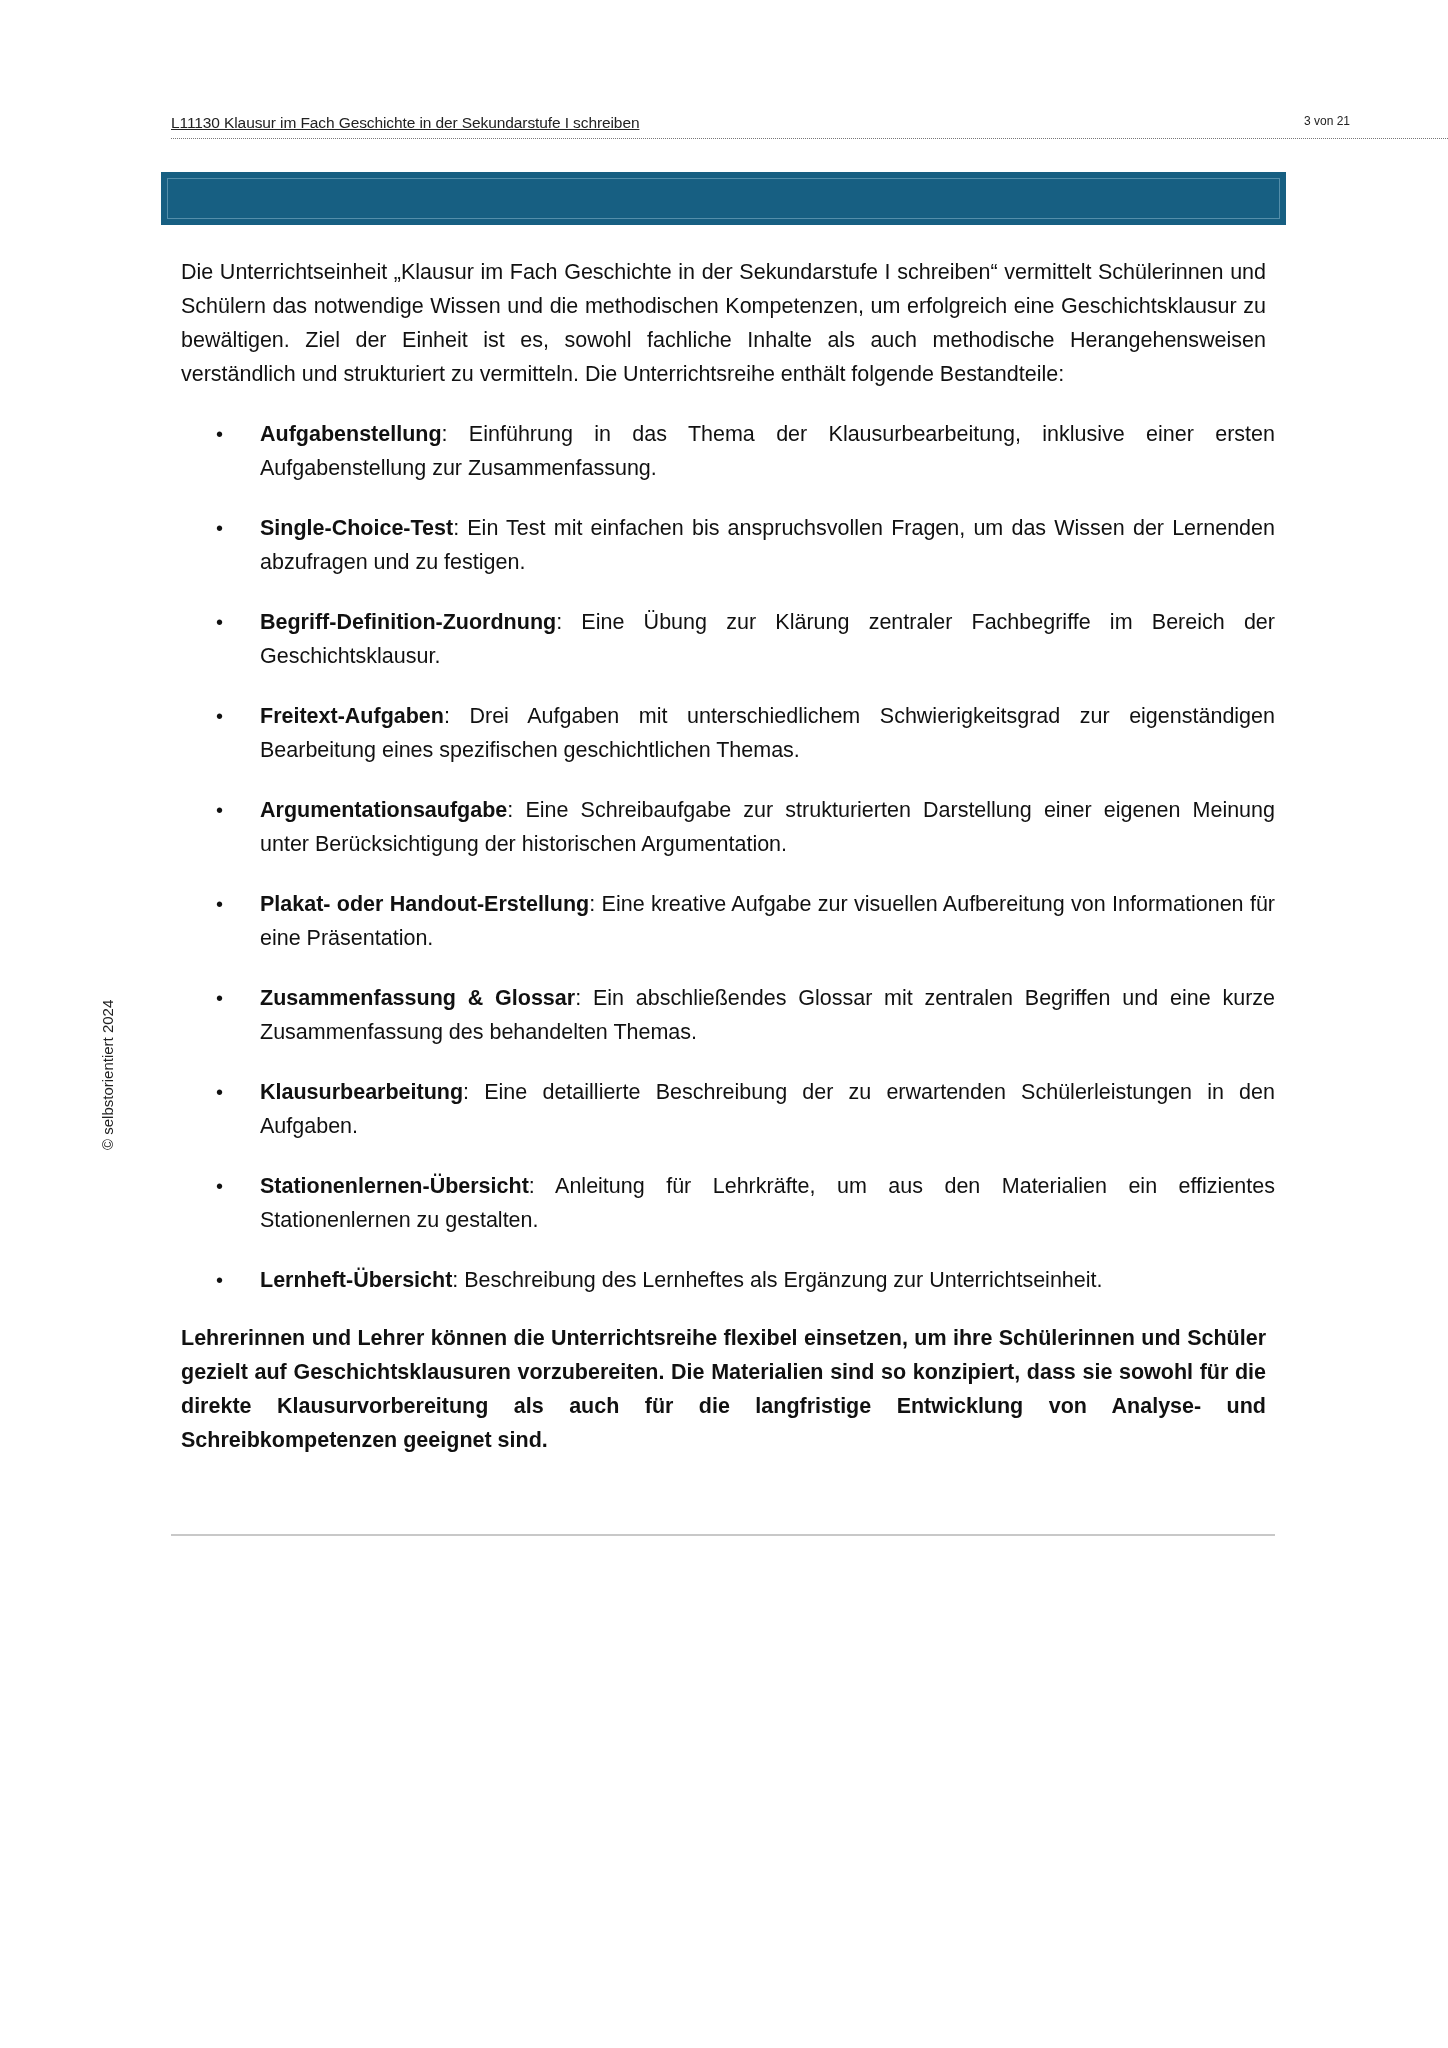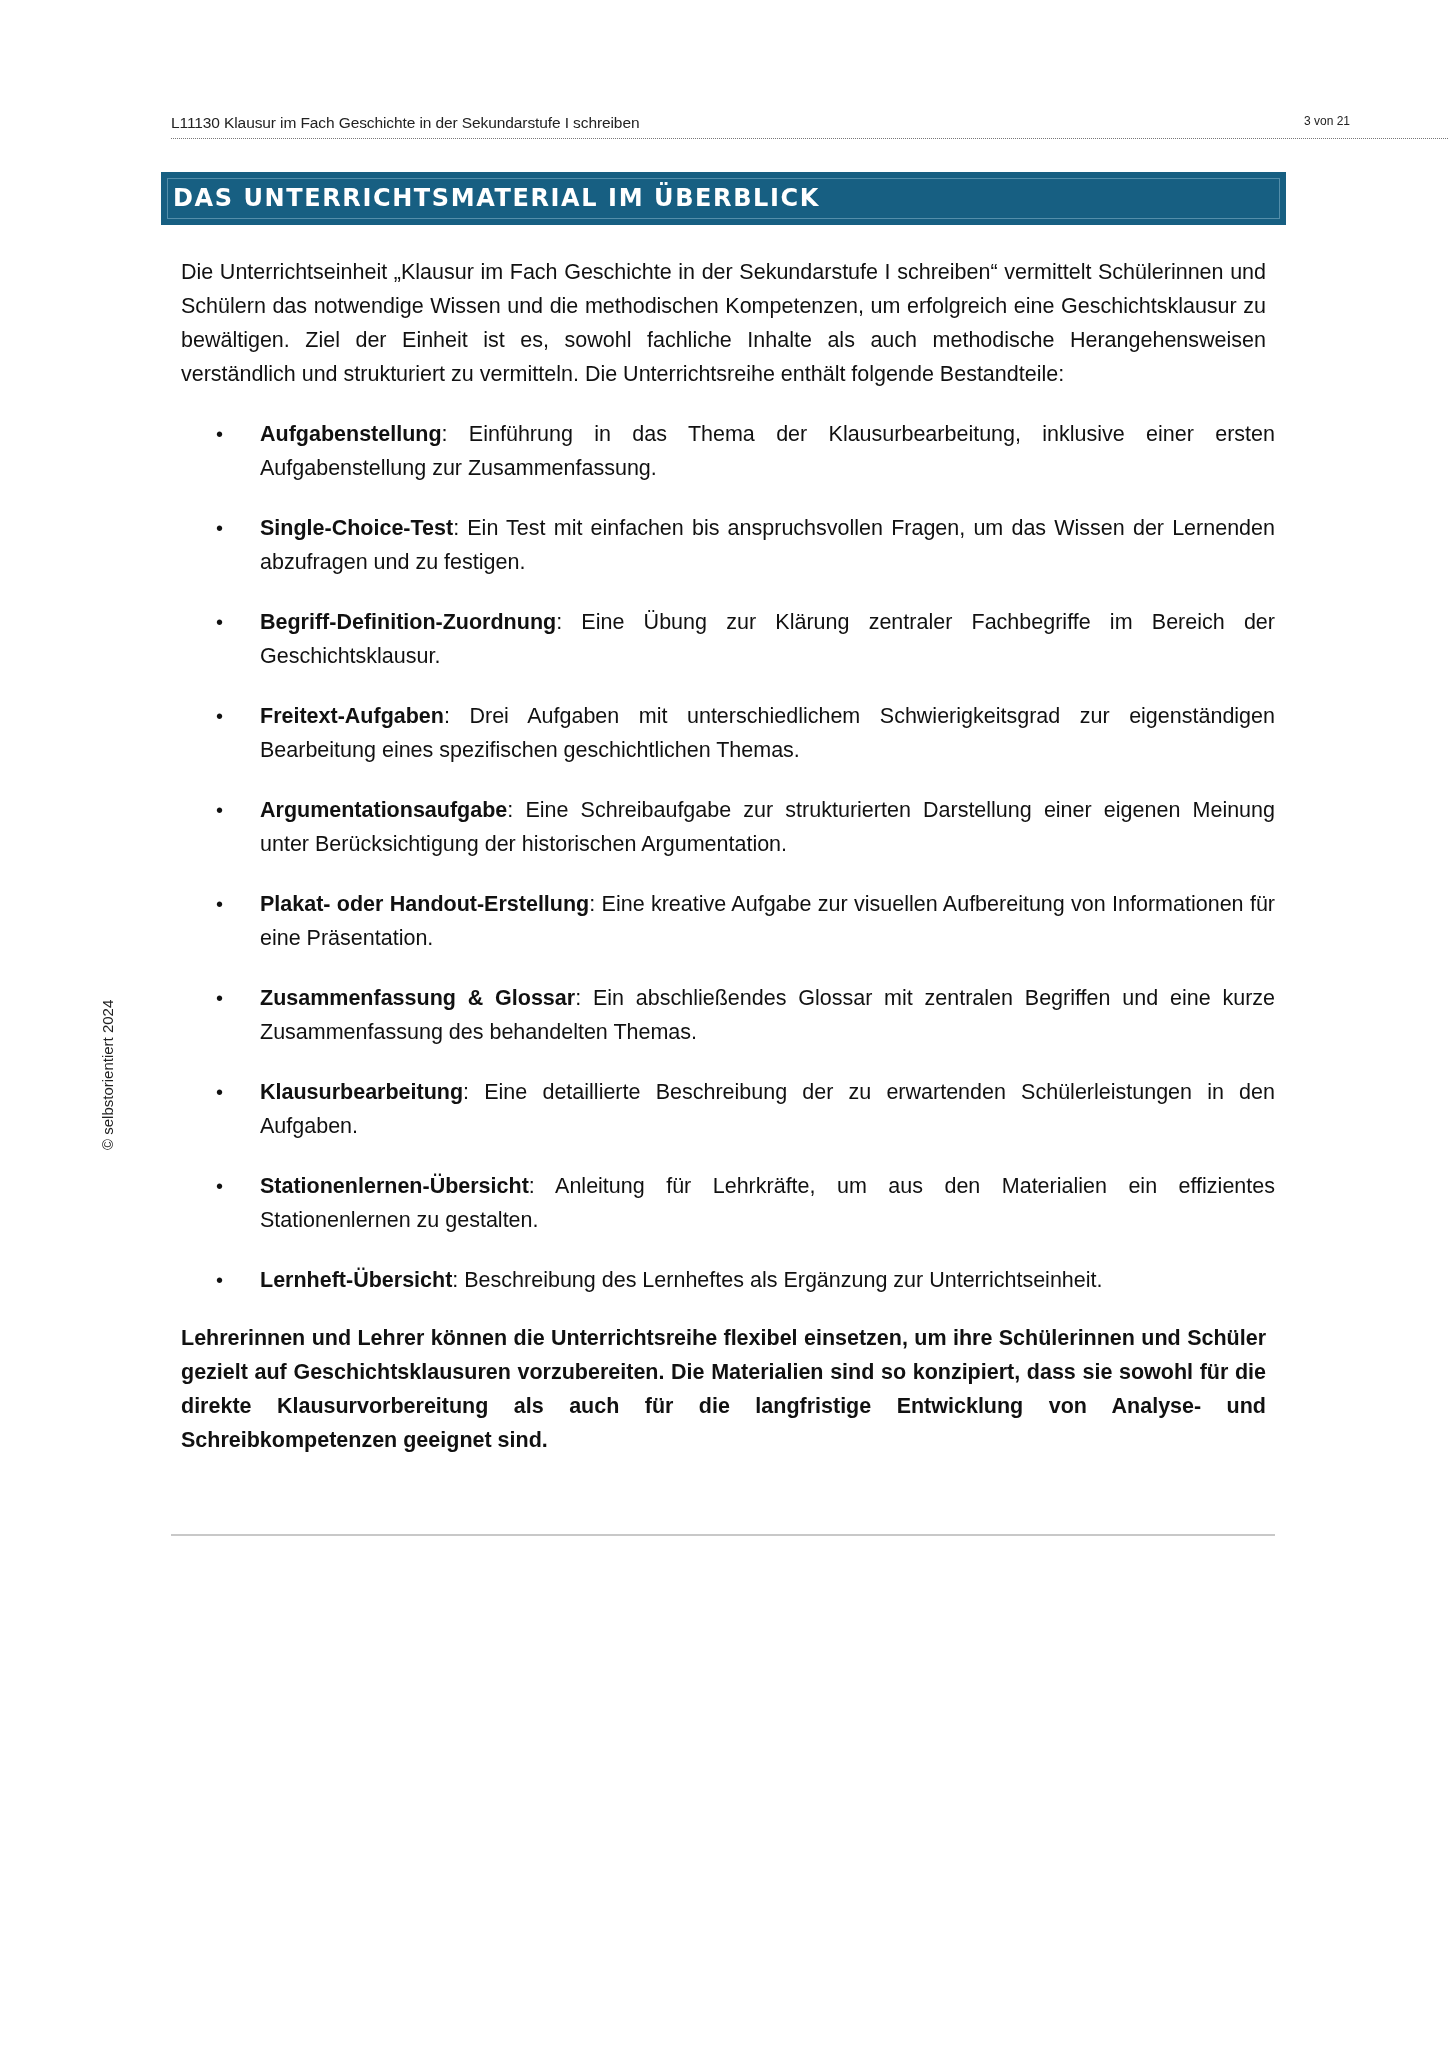--- a/index.html
+++ b/index.html
@@ -1,19 +1,19 @@
 <!DOCTYPE html>
 <html><head>
 <meta charset="utf-8">
 <style>
   html, body { margin: 0; padding: 0; background: #ffffff; }
   body { width: 1448px; height: 2048px; position: relative; overflow: hidden;
          font-family: "Liberation Sans", "DejaVu Sans", sans-serif; color: #111; }
   .page-header { position: absolute; left: 171px; top: 114px; width: 1277px; height: 24px; }
-  .header-title { position: absolute; left: 0; top: 0; font-size: 15.5px; color: #222; letter-spacing: -0.1px; }
+  .header-title { position: absolute; left: 0; top: 0; font-size: 15.5px; color: #222; letter-spacing: -0.1px; text-decoration: underline; }
   .header-page { position: absolute; left: 1133px; top: 0; font-size: 12px; color: #222; }
   .header-rule { position: absolute; left: 0; top: 24px; width: 1277px; height: 0; border-top: 1px dotted #777; }
 
   .section-bar { position: absolute; left: 161px; top: 172px; width: 1125px; height: 53px;
                  background: #175f82; box-sizing: border-box; }
   .section-bar .inner { position: absolute; left: 6px; top: 6px; right: 6px; bottom: 6px;
                         border: 1px solid rgba(160,200,220,0.45); }
   .section-title { position: absolute; left: 12px; top: 12px; font-size: 24px; font-weight: bold;
                    color: #ffffff; letter-spacing: 1.6px; font-family: "DejaVu Sans", sans-serif; }
 
@@ -35,21 +35,20 @@
 <body>
 
 <div class="page-header">
   <span class="header-title">L11130 Klausur im Fach Geschichte in der Sekundarstufe I schreiben</span>
   <span class="header-page">3 von 21</span>
   <div class="header-rule"></div>
 </div>
 
 <div class="section-bar">
   <div class="inner"></div>
-  <span class="section-title">DAS UNTERRICHTSMATERIAL IM ÜBERBLICK</span>
 </div>
 
 <div class="content">
   <p class="intro">Die Unterrichtseinheit „Klausur im Fach Geschichte in der Sekundarstufe I schreiben“ vermittelt Schülerinnen und Schülern das notwendige Wissen und die methodischen Kompetenzen, um erfolgreich eine Geschichtsklausur zu bewältigen. Ziel der Einheit ist es, sowohl fachliche Inhalte als auch methodische Herangehensweisen verständlich und strukturiert zu vermitteln. Die Unterrichtsreihe enthält folgende Bestandteile:</p>
   <ul class="items">
     <li><span class="bullet">•</span><span class="term">Aufgabenstellung</span><span>: Einführung in das Thema der Klausurbearbeitung, inklusive einer ersten Aufgabenstellung zur Zusammenfassung.</span></li>
     <li><span class="bullet">•</span><span class="term">Single-Choice-Test</span><span>: Ein Test mit einfachen bis anspruchsvollen Fragen, um das Wissen der Lernenden abzufragen und zu festigen.</span></li>
     <li><span class="bullet">•</span><span class="term">Begriff-Definition-Zuordnung</span><span>: Eine Übung zur Klärung zentraler Fachbegriffe im Bereich der Geschichtsklausur.</span></li>
     <li><span class="bullet">•</span><span class="term">Freitext-Aufgaben</span><span>: Drei Aufgaben mit unterschiedlichem Schwierigkeitsgrad zur eigenständigen Bearbeitung eines spezifischen geschichtlichen Themas.</span></li>
     <li><span class="bullet">•</span><span class="term">Argumentationsaufgabe</span><span>: Eine Schreibaufgabe zur strukturierten Darstellung einer eigenen Meinung unter Berücksichtigung der historischen Argumentation.</span></li>

